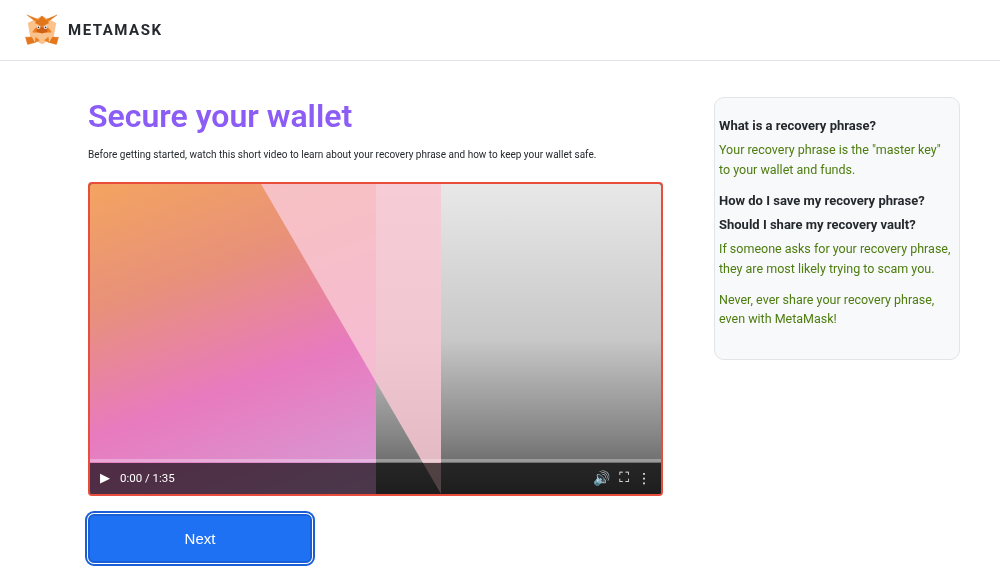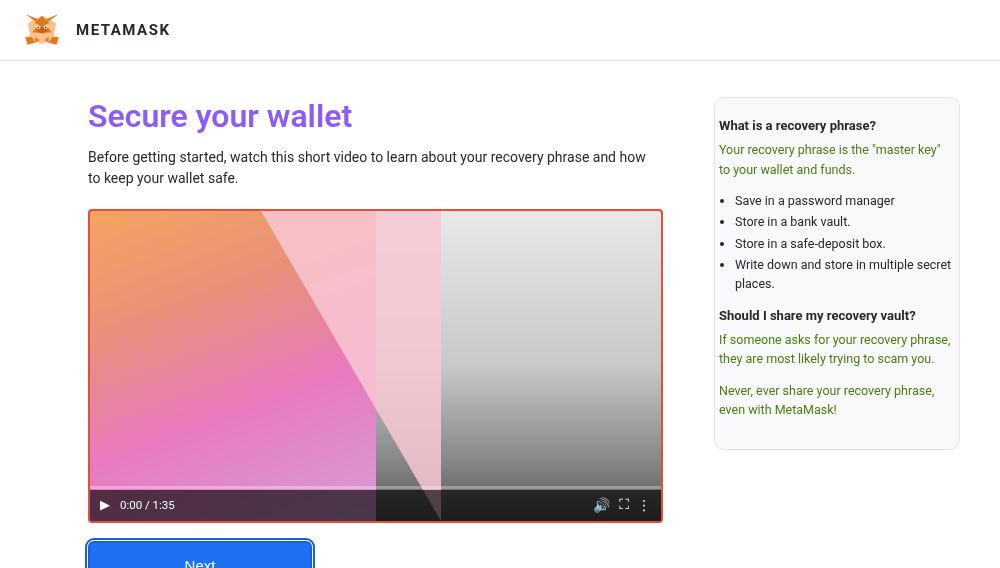--- a/index.html
+++ b/index.html
@@ -8,21 +8,20 @@
       background: #fff;
       color: #24292e;
       width: 1000px;
       min-height: 568px;
     }
     .header {
       display: flex;
       align-items: center;
       padding: 14px 24px;
       border-bottom: 1px solid #e1e4e8;
-      gap: 8px;
     }
     .logo-icon {
       width: 36px;
       height: 32px;
       margin-right: 8px;
     }
     .logo-text {
       font-size: 15px;
       font-weight: 700;
       letter-spacing: 1.5px;
@@ -39,21 +38,21 @@
       max-width: 590px;
     }
     .page-title {
       font-size: 32px;
       font-weight: 600;
       color: #8b5cf6;
       margin-bottom: 12px;
       line-height: 1.2;
     }
     .page-subtitle {
-      font-size: 14px;
+      font-size: 10px;
       color: #24292e;
       line-height: 1.5;
       margin-bottom: 20px;
       max-width: 570px;
     }
     .video-container {
       width: 100%;
       max-width: 575px;
       border: 2px solid #e74c3c;
       border-radius: 4px;
@@ -234,24 +233,19 @@
       </div>
     </div>
 
     <button class="next-btn">Next</button>
   </div>
 
   <div class="right-section">
     <p class="info-heading">What is a recovery phrase?</p>
     <p class="info-text">Your recovery phrase is the "master key" to your wallet and funds.</p>
 
-    <ul class="info-list">
-      <li>Save in a password manager</li>
-      <li>Store in a bank vault.</li>
-      <li>Store in a safe-deposit box.</li>
-      <li>Write down and store in multiple secret places.</li>
-    </ul>
+    <p class="info-heading">How do I save my recovery phrase?</p>
 
     <p class="info-heading">Should I share my recovery vault?</p>
     <p class="info-text">If someone asks for your recovery phrase, they are most likely trying to scam you.</p>
     <p class="info-text">Never, ever share your recovery phrase, even with MetaMask!</p>
   </div>
 </div>
 
 </body></html>

